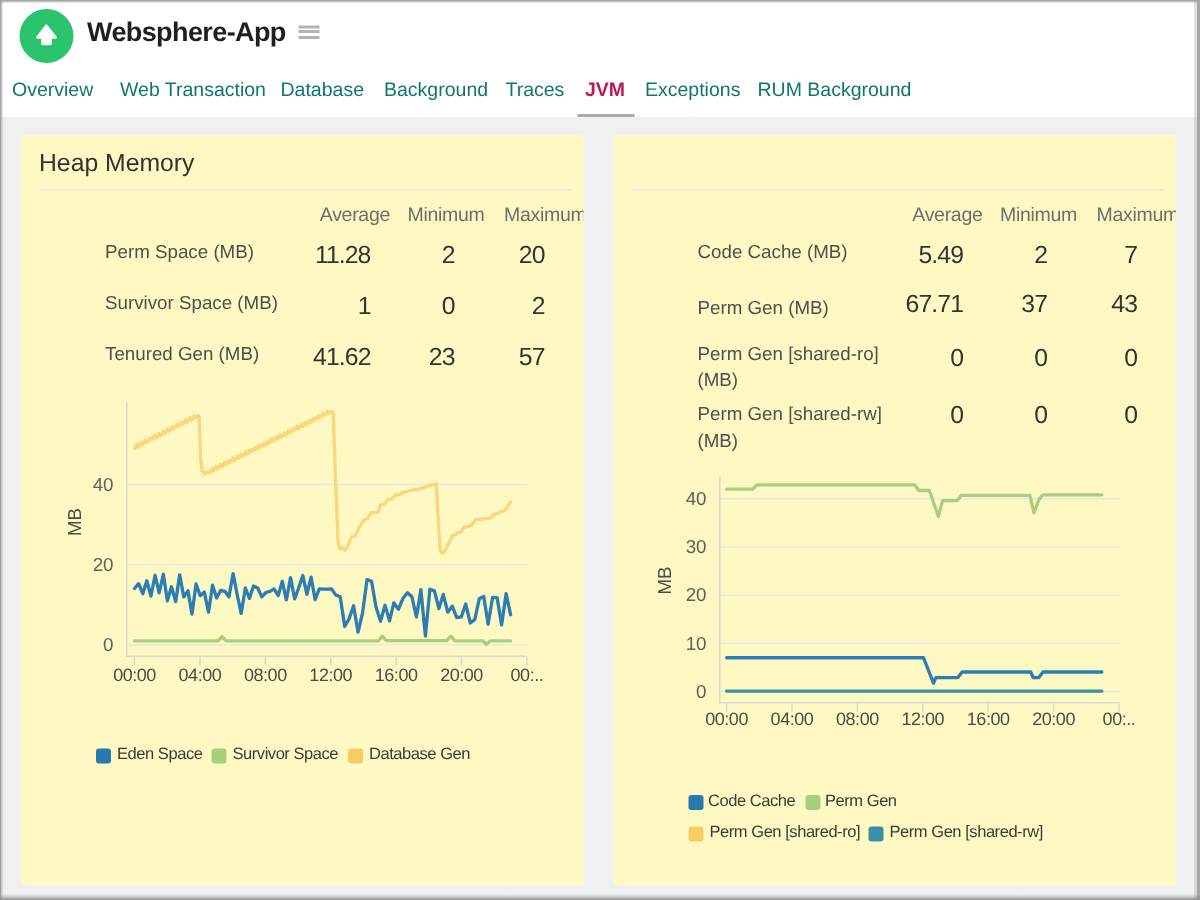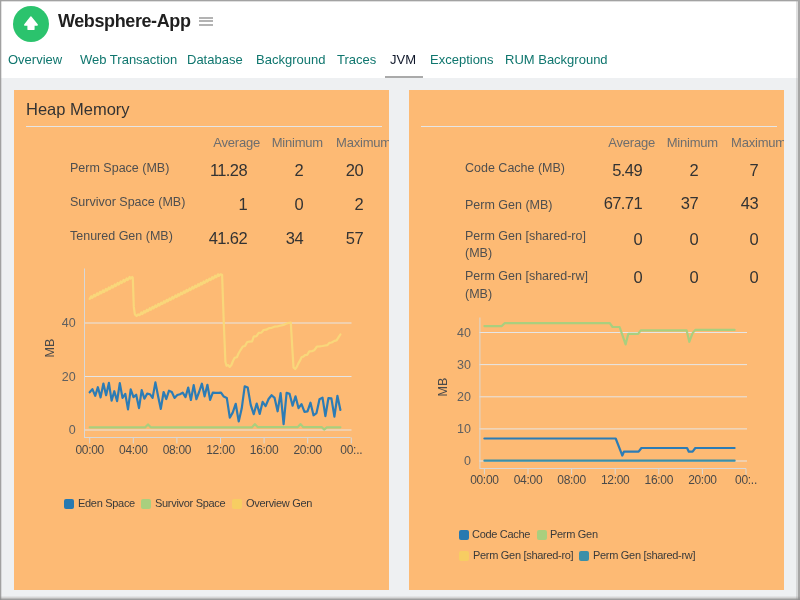--- a/index.html
+++ b/index.html
@@ -2,24 +2,24 @@
 <html><head><meta charset="utf-8"><style>
 * { margin:0; padding:0; box-sizing:border-box; }
 html,body { width:800px; height:600px; overflow:hidden; }
 body { font-family:"Liberation Sans",sans-serif; background:#fff; position:relative; }
 .edge { position:absolute; z-index:50; }
 .hicon { position:absolute; left:13px; top:6px; width:36px; height:36px; border-radius:50%; background:#2bc36d; }
 .htitle { position:absolute; left:58px; top:11px; font-size:18px; font-weight:bold; color:#1f1f1f; letter-spacing:-0.4px; }
 .hmenu span { position:absolute; left:199px; width:14px; height:2.2px; background:#b3b3b3; }
 .tabs { position:absolute; left:2px; top:52px; width:100%; }
 .tab { position:absolute; top:0; font-size:13px; color:#0f766e; white-space:nowrap; }
-.tab.active { color:#0f172a; font-weight:normal; }
+.tab.active { color:#be185d; font-weight:bold; }
 .underline { position:absolute; left:383px; top:24px; width:38px; height:3px; background:#aaaaaa; }
 .content { position:absolute; left:1px; top:78px; width:797px; height:519px; background:#eef0f2; }
-.card { position:absolute; top:12px; width:375px; height:500px; background:#fdba74; overflow:hidden; }
+.card { position:absolute; top:12px; width:375px; height:500px; background:#fef9c3; overflow:hidden; }
 .ctitle { position:absolute; left:12px; top:10px; font-size:16.5px; color:#333; }
 .crule { position:absolute; left:12px; top:35.5px; width:356px; height:1px; background:#e6e6e6; }
 .thead { position:absolute; font-size:13px; color:#6e6e6e; letter-spacing:-0.2px; }
 .tlabel { position:absolute; font-size:12.5px; color:#4f4f4f; }
 .tval { position:absolute; font-size:16.5px; color:#333; letter-spacing:-0.6px; }
 .lsq { position:absolute; width:10px; height:10px; border-radius:2px; }
 .ltext { position:absolute; font-size:11px; color:#3a3a3a; letter-spacing:-0.3px; white-space:nowrap; }
 </style></head>
 <body>
 <div class="hicon"><svg width="36" height="36" viewBox="0 0 36 36">
@@ -52,21 +52,21 @@
       <div class="tlabel" style="left:56px;top:70.5px">Perm Space (MB)</div>
       <div class="tval" style="right:142px;top:70.5px">11.28</div>
       <div class="tval" style="right:86px;top:70.5px">2</div>
       <div class="tval" style="right:26px;top:70.5px">20</div>
       <div class="tlabel" style="left:56px;top:105px">Survivor Space (MB)</div>
       <div class="tval" style="right:142px;top:105px">1</div>
       <div class="tval" style="right:86px;top:105px">0</div>
       <div class="tval" style="right:26px;top:105px">2</div>
       <div class="tlabel" style="left:56px;top:139px">Tenured Gen (MB)</div>
       <div class="tval" style="right:142px;top:139px">41.62</div>
-      <div class="tval" style="right:86px;top:139px">34</div>
+      <div class="tval" style="right:86px;top:139px">23</div>
       <div class="tval" style="right:26px;top:139px">57</div>
       <svg width="375" height="500" viewBox="0 0 375 500" style="position:absolute;left:0;top:0;font-family:'Liberation Sans',sans-serif">
         <line x1="70" y1="340" x2="337.5" y2="340" stroke="#e6e6e6" stroke-width="1"></line>
         <line x1="70" y1="286.5" x2="337.5" y2="286.5" stroke="#e6e6e6" stroke-width="1"></line>
         <line x1="70" y1="233" x2="337.5" y2="233" stroke="#e6e6e6" stroke-width="1"></line>
         <line x1="70.5" y1="178.5" x2="70.5" y2="347" stroke="#d8d8d8" stroke-width="1"></line>
         <line x1="70" y1="347.5" x2="336.5" y2="347.5" stroke="#d8d8d8" stroke-width="1"></line>
         <line x1="75.7" y1="347.5" x2="75.7" y2="353.5" stroke="#d8d8d8" stroke-width="1"></line>
         <line x1="119.3" y1="347.5" x2="119.3" y2="353.5" stroke="#d8d8d8" stroke-width="1"></line>
         <line x1="162.9" y1="347.5" x2="162.9" y2="353.5" stroke="#d8d8d8" stroke-width="1"></line>
@@ -87,21 +87,21 @@
         <text x="337.3" y="364.3" text-anchor="middle" font-size="12" fill="#4a4a4a" letter-spacing="-0.3">00:..</text>
         <path d="M75.7,337.3 L131.3,337.3 L134,334.4 L136.7,337.3 L238.1,337.3 L240.8,334.1 L243.6,337.1 L283.9,337.1 L286.6,334.1 L289.3,337.2 L307.9,337.2 L310.1,339.6 L312.8,337.3 L326.4,337.3" fill="none" stroke="#a9cf7e" stroke-width="2.2" stroke-linejoin="round" stroke-linecap="round"></path>
         <path d="M75.7,302.3 L78.4,299.1 L81.2,305.8 L83.9,297.2 L86.6,307.4 L89.4,293.5 L92.1,305.2 L94.9,292.9 L97.6,310.6 L100.3,301.2 L103.1,311.1 L105.8,293.2 L108.5,307.9 L111.3,303.9 L114,319.4 L116.7,299.3 L119.5,307.1 L122.2,304.7 L125,318.1 L127.7,300.1 L130.4,308.7 L133.2,303.6 L135.9,304.2 L138.6,307.9 L141.4,292.4 L144.1,306.3 L146.8,318.9 L149.6,302 L152.3,309 L155,300.7 L157.8,302 L160.5,307.9 L163.3,305 L166,304.2 L168.7,302.6 L171.5,307.1 L174.2,297.5 L176.9,310 L179.7,295.1 L182.4,309.2 L185.1,302 L187.9,293.7 L190.6,306.3 L193.4,294.8 L196.1,309.8 L198.8,302.6 L201.6,302.8 L204.3,302.8 L207,302.6 L209.8,306.6 L212.8,307.9 L215.8,327.7 L218.7,322.6 L221.7,313.8 L224.7,331.4 L227.7,318.6 L230.7,296.4 L233.7,297.5 L236.7,314.9 L239.7,324.2 L242.7,313.5 L245.7,323.9 L248.6,311.9 L251.6,316.2 L254.6,309 L257.6,305.2 L260.6,307.9 L263.6,321.3 L266.6,303.1 L269.6,334.1 L272.6,302.8 L275.6,303.9 L278.6,315.7 L281.5,306.3 L284.5,318.1 L287.5,314.1 L290.5,321.8 L293.5,321.3 L296.5,312.7 L299.5,325.3 L302.5,323.1 L305.5,309.2 L308.5,307.6 L311.4,326.1 L314.4,308.2 L317.4,308.4 L320.4,326.6 L323.4,305.8 L326.4,319.9" fill="none" stroke="#2c7cb5" stroke-width="2.2" stroke-linejoin="round" stroke-linecap="round"></path>
         <path d="M75.7,208.9 L75.7,208.9 L77.2,206.3 L78,207.9 L78.7,207.4 L80.1,204.8 L81,206.4 L81.6,205.9 L83.1,203.3 L83.9,204.9 L84.6,204.5 L86.1,201.8 L86.9,203.4 L87.5,203 L89,200.3 L89.8,202 L90.5,201.5 L92,198.9 L92.8,200.5 L93.5,200 L94.9,197.4 L95.8,199 L96.4,198.5 L97.9,195.9 L98.7,197.5 L99.4,197 L100.8,194.4 L101.7,196 L102.3,195.5 L103.8,192.9 L104.6,194.5 L105.3,194 L106.8,191.4 L107.6,193 L108.2,192.5 L109.7,189.9 L110.6,191.5 L111.2,191 L112.7,188.4 L113.5,190 L114.2,189.6 L115.6,186.9 L116.5,188.5 L117.1,188.1 L118.2,187 L118.8,187.8 L119.8,216.9 L120.9,224.4 L122.6,226 L124.2,224.4 L125.3,225.2 L125.8,225 L127.3,222.5 L128.1,224 L128.7,223.6 L130.1,221.1 L130.9,222.6 L131.5,222.1 L132.9,219.7 L133.7,221.2 L134.4,220.7 L135.8,218.2 L136.6,219.8 L137.2,219.3 L138.6,216.8 L139.4,218.4 L140,217.9 L141.5,215.4 L142.3,217 L142.9,216.5 L144.3,214 L145.1,215.6 L145.7,215.1 L147.2,212.6 L147.9,214.1 L148.6,213.7 L150,211.2 L150.8,212.7 L151.4,212.2 L152.8,209.8 L153.6,211.3 L154.3,210.8 L155.7,208.4 L156.5,209.9 L157.1,209.4 L158.5,206.9 L159.3,208.5 L159.9,208 L161.4,205.5 L162.2,207.1 L162.8,206.6 L164.2,204.1 L165,205.7 L165.6,205.2 L167,202.7 L167.8,204.2 L168.5,203.8 L169.9,201.3 L170.7,202.8 L171.3,202.4 L172.7,199.9 L173.5,201.4 L174.2,200.9 L175.6,198.5 L176.4,200 L177,199.5 L178.4,197 L179.2,198.6 L179.8,198.1 L181.3,195.6 L182.1,197.2 L182.7,196.7 L184.1,194.2 L184.9,195.8 L185.5,195.3 L186.9,192.8 L187.7,194.4 L188.4,193.9 L189.8,191.4 L190.6,192.9 L191.2,192.5 L192.6,190 L193.4,191.5 L194,191 L195.5,188.6 L196.3,190.1 L196.9,189.6 L198.3,187.1 L199.1,188.7 L199.7,188.2 L201.1,185.7 L201.9,187.3 L202.6,186.8 L204,184.3 L204.8,185.9 L205.4,185.4 L206.5,184.3 L208.1,184.9 L209.8,233 L211.4,271.8 L212.5,275.8 L214.1,275 L215.8,276.9 L217.4,275 L219,271 L220.7,267.8 L222.9,267.2 L224.5,263.5 L226.7,259.8 L228.8,256.5 L231,256 L233.2,252 L235.4,251.7 L238.1,251.5 L239.7,246.6 L242.5,246.1 L244.7,242.9 L247.4,242.6 L249.6,240 L252.3,239.7 L255,238.1 L257.7,237.8 L260.5,236.7 L263.2,236.5 L265.9,235.7 L268.6,235.1 L271.4,234.1 L274.1,233 L276.8,232.5 L278.4,259.8 L279.5,277.4 L281.2,279 L282.8,276.9 L284.4,273.4 L286.1,270.4 L287.7,267 L289.3,266.7 L291,265.1 L293.2,264.8 L295.3,261.4 L298.1,261.1 L300.2,260.3 L303,256.5 L305.7,256.3 L308.4,256 L311.1,255.5 L313.3,255.2 L315.5,252.8 L317.7,252.5 L320.4,250.9 L322.6,250.4 L324.8,246.9 L326.4,244.5" fill="none" stroke="#f9d77a" stroke-width="2.2" stroke-linejoin="round" stroke-linecap="round"></path>
       </svg>
       <span class="lsq" style="left:50px;top:409px;background:#2779b0"></span>
       <span class="ltext" style="left:64px;top:407px">Eden Space</span>
       <span class="lsq" style="left:127px;top:409px;background:#a9cf7e"></span>
       <span class="ltext" style="left:141px;top:407px">Survivor Space</span>
       <span class="lsq" style="left:218px;top:409px;background:#f7cd62"></span>
-      <span class="ltext" style="left:232px;top:407px">Overview Gen</span>
+      <span class="ltext" style="left:232px;top:407px">Database Gen</span>
     </div>
 <div class="card" style="left:408px">
       <div class="crule"></div>
       <div class="thead" style="right:129px;top:45px">Average</div>
       <div class="thead" style="right:66px;top:45px">Minimum</div>
       <div class="thead" style="left:322px;top:45px">Maximum</div>
       <div class="tlabel" style="left:56px;top:70.8px">Code Cache (MB)</div>
       <div class="tval" style="right:142px;top:70.8px">5.49</div>
       <div class="tval" style="right:86px;top:70.8px">2</div>
       <div class="tval" style="right:26px;top:70.8px">7</div>

